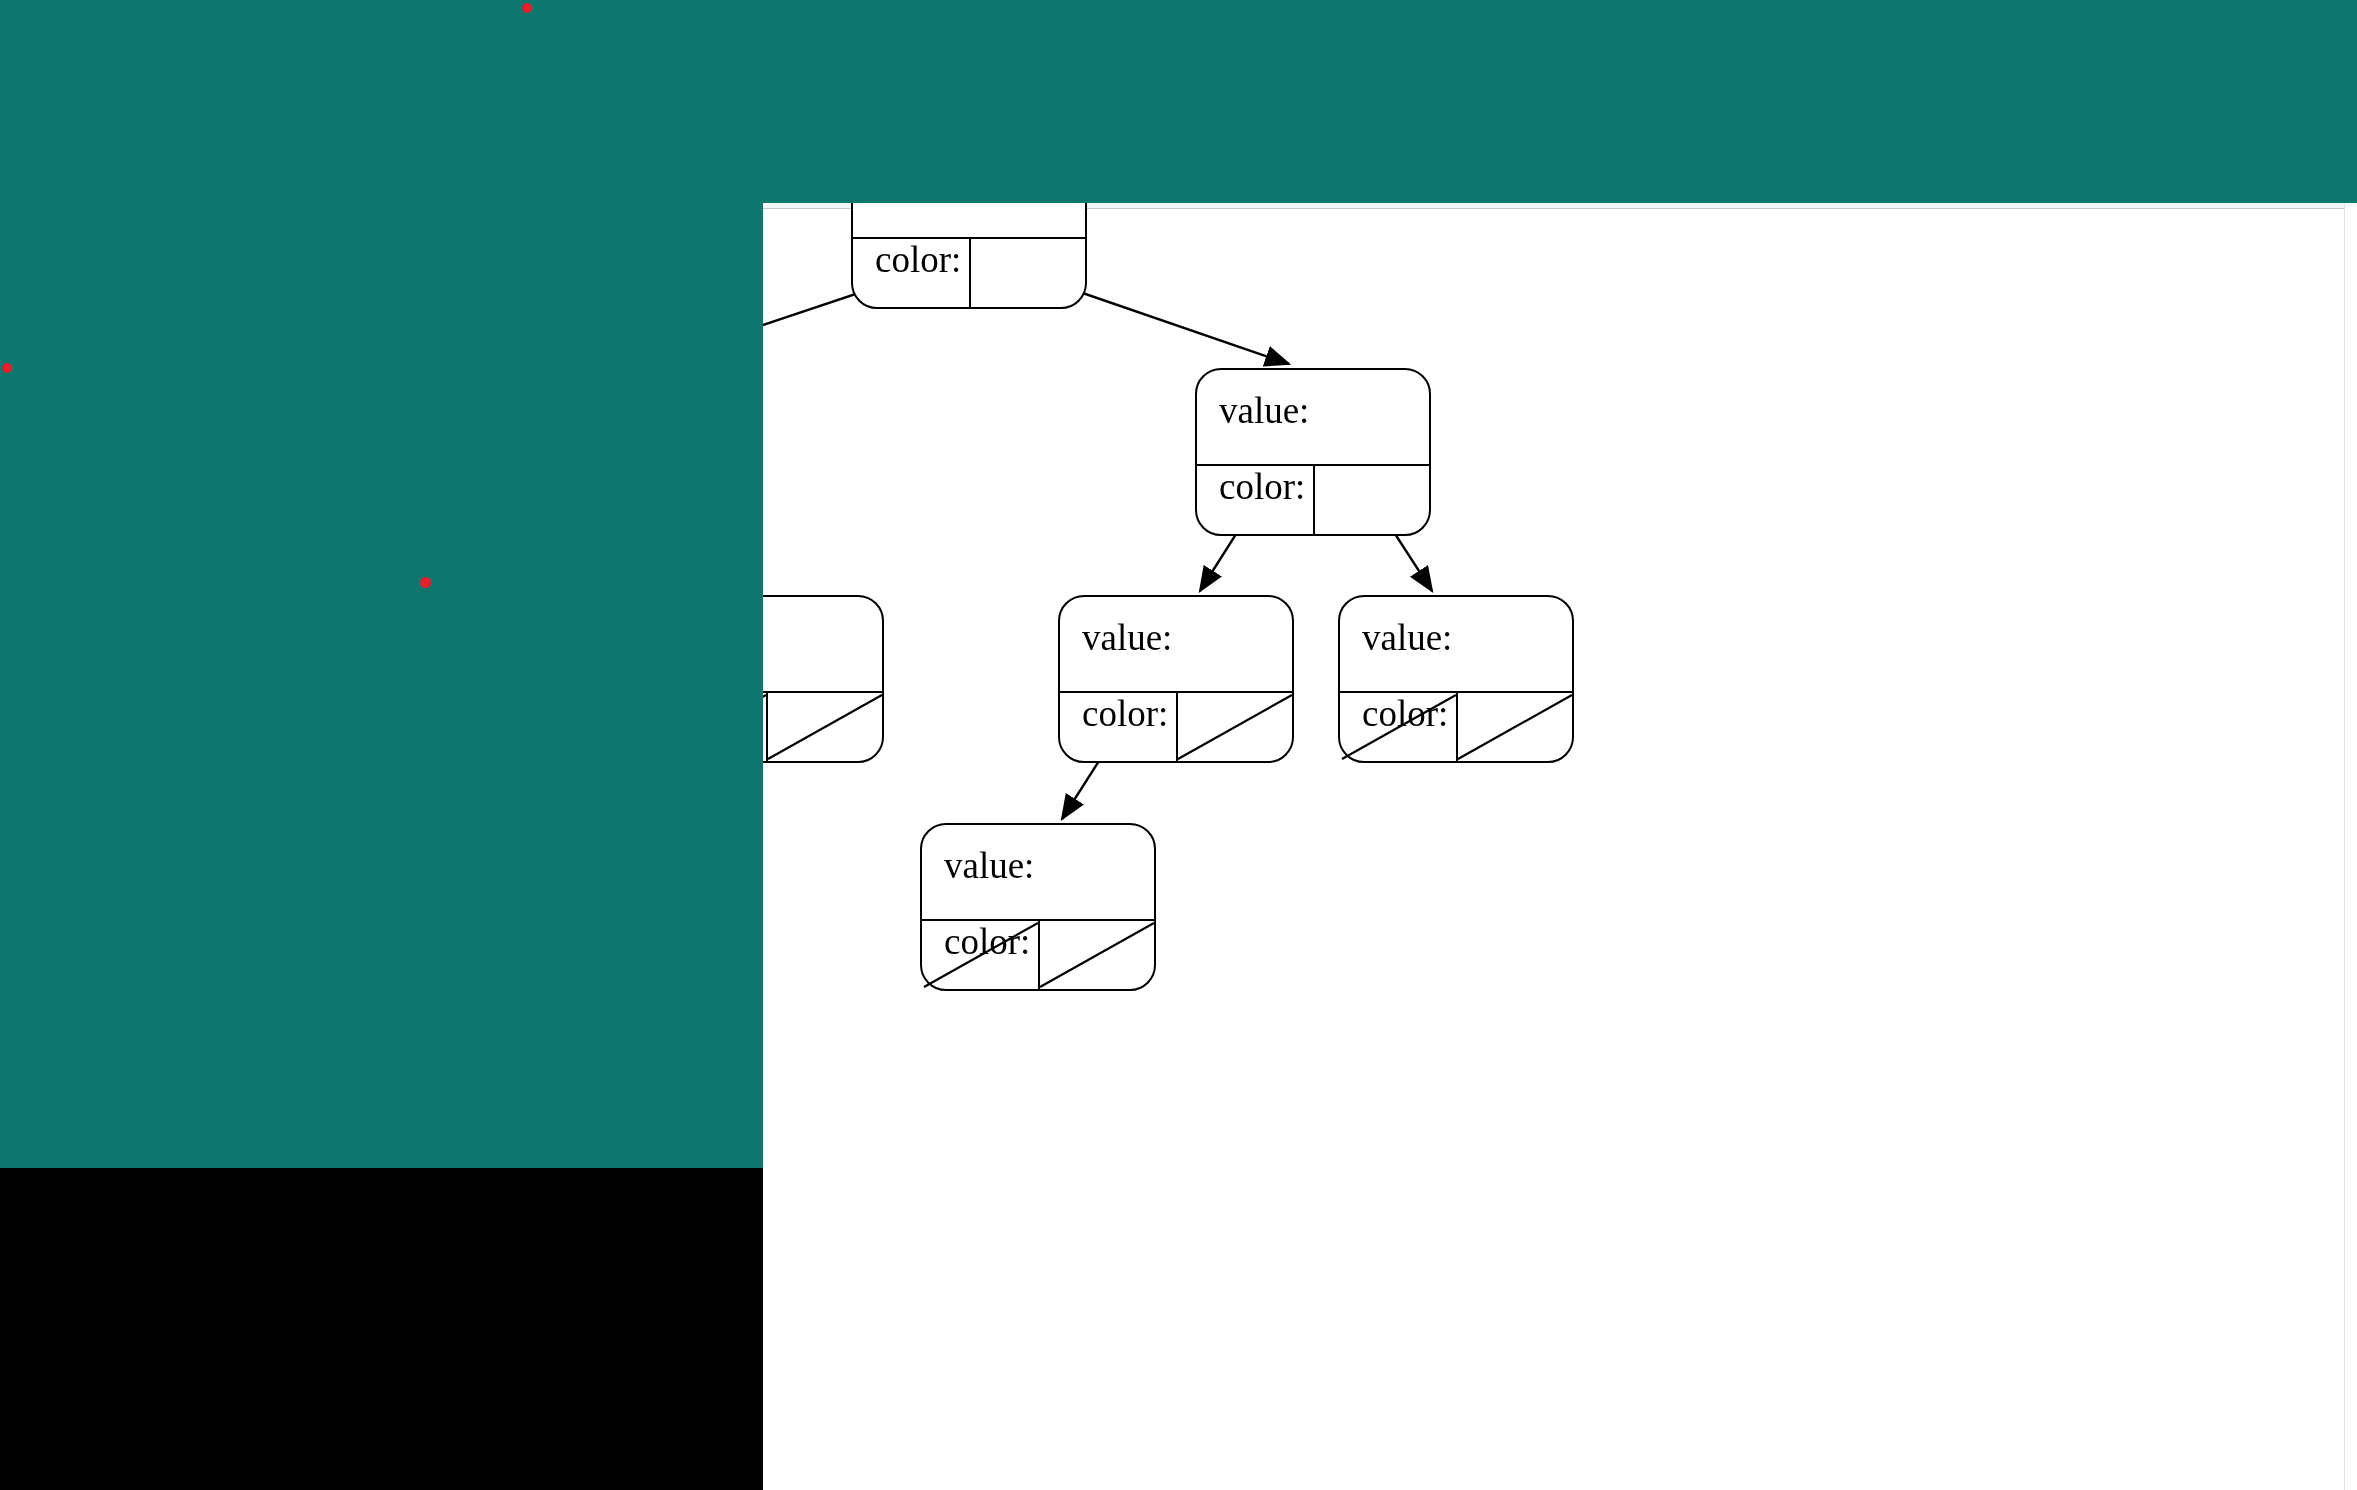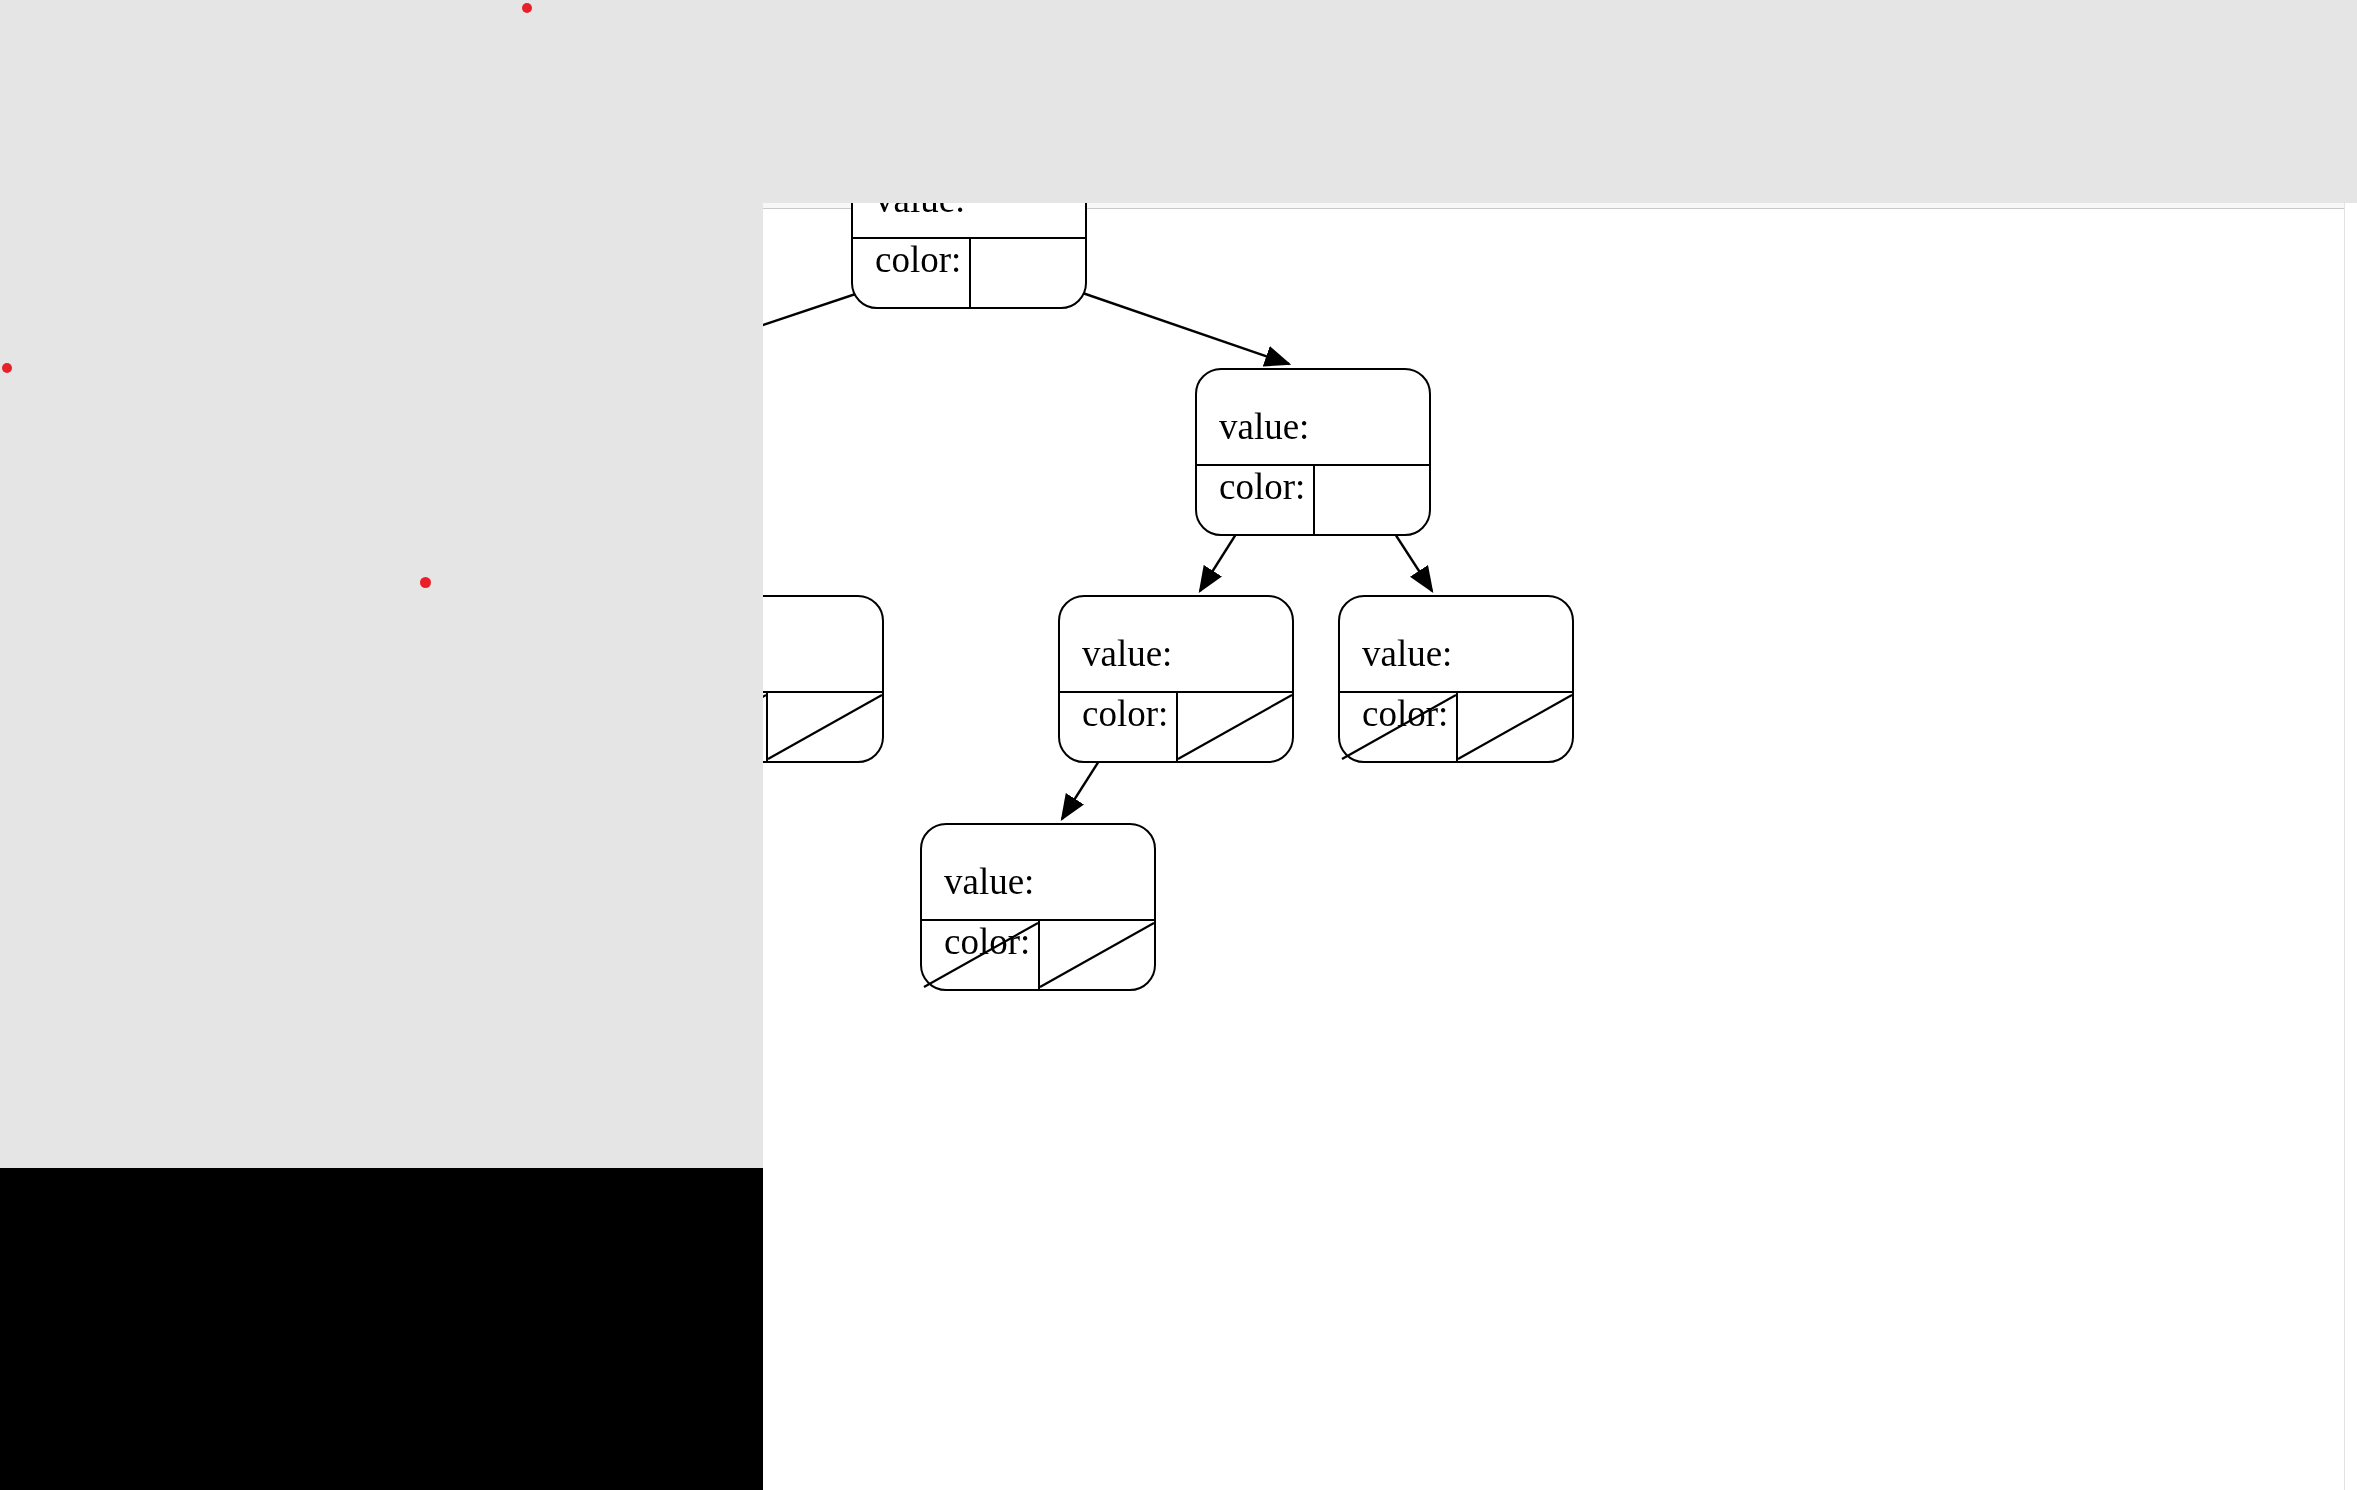--- a/index.html
+++ b/index.html
@@ -1,37 +1,37 @@
 <!DOCTYPE html>
 <html><head>
 <meta charset="utf-8">
 <style>
   html,body{margin:0;padding:0;background:#000;}
   body{width:2357px;height:1490px;overflow:hidden;
        font-family:"Liberation Serif","DejaVu Serif",serif;}
-  #root{position:relative;width:2357px;height:1168px;background:#e5e5e5;}
+  #root{position:relative;width:2357px;height:1168px;background:#0f766e;}
 
   .dot{position:absolute;border-radius:50%;background:#e8202a;}
 
   #panel{position:absolute;left:763px;top:203px;width:1594px;height:1287px;
          background:#fff;overflow:hidden;}
   #panel-topstrip{position:absolute;left:0;top:0;width:100%;height:5px;
          background:#f7f7f7;border-bottom:1px solid #c9c9c9;}
   #panel-scrollbar{position:absolute;right:0;top:0;width:12px;height:100%;
          background:#fff;border-left:1px solid #e3e3e3;}
 
   #canvas{position:absolute;left:0;top:0;width:1594px;height:1287px;}
   #canvas svg{position:absolute;left:0;top:0;}
 
   .node{position:absolute;box-sizing:border-box;
         border:2.2px solid #000;border-radius:26px;background:#fff;}
   .node-body{position:absolute;left:0;top:0;right:0;bottom:68px;}
   .nlabel{position:absolute;left:22px;font-size:37px;line-height:1;color:#000;
           white-space:nowrap;}
-  .nlabel.v{top:38px;}
+  .nlabel.v{top:22px;}
   .nlabel.c{top:98px;}
   .ptrbar{position:absolute;left:0;right:0;bottom:0;height:68px;
           border-top:2.4px solid #000;}
   .ptrbar .divider{position:absolute;left:50%;top:0;bottom:0;width:0;
           border-left:2.4px solid #000;}
   .slot{position:absolute;top:0;bottom:0;width:50%;overflow:hidden;}
   .slot.l{left:0;} .slot.r{left:50%;}
   .slot svg{position:absolute;left:0;top:0;}
 </style>
 </head>

